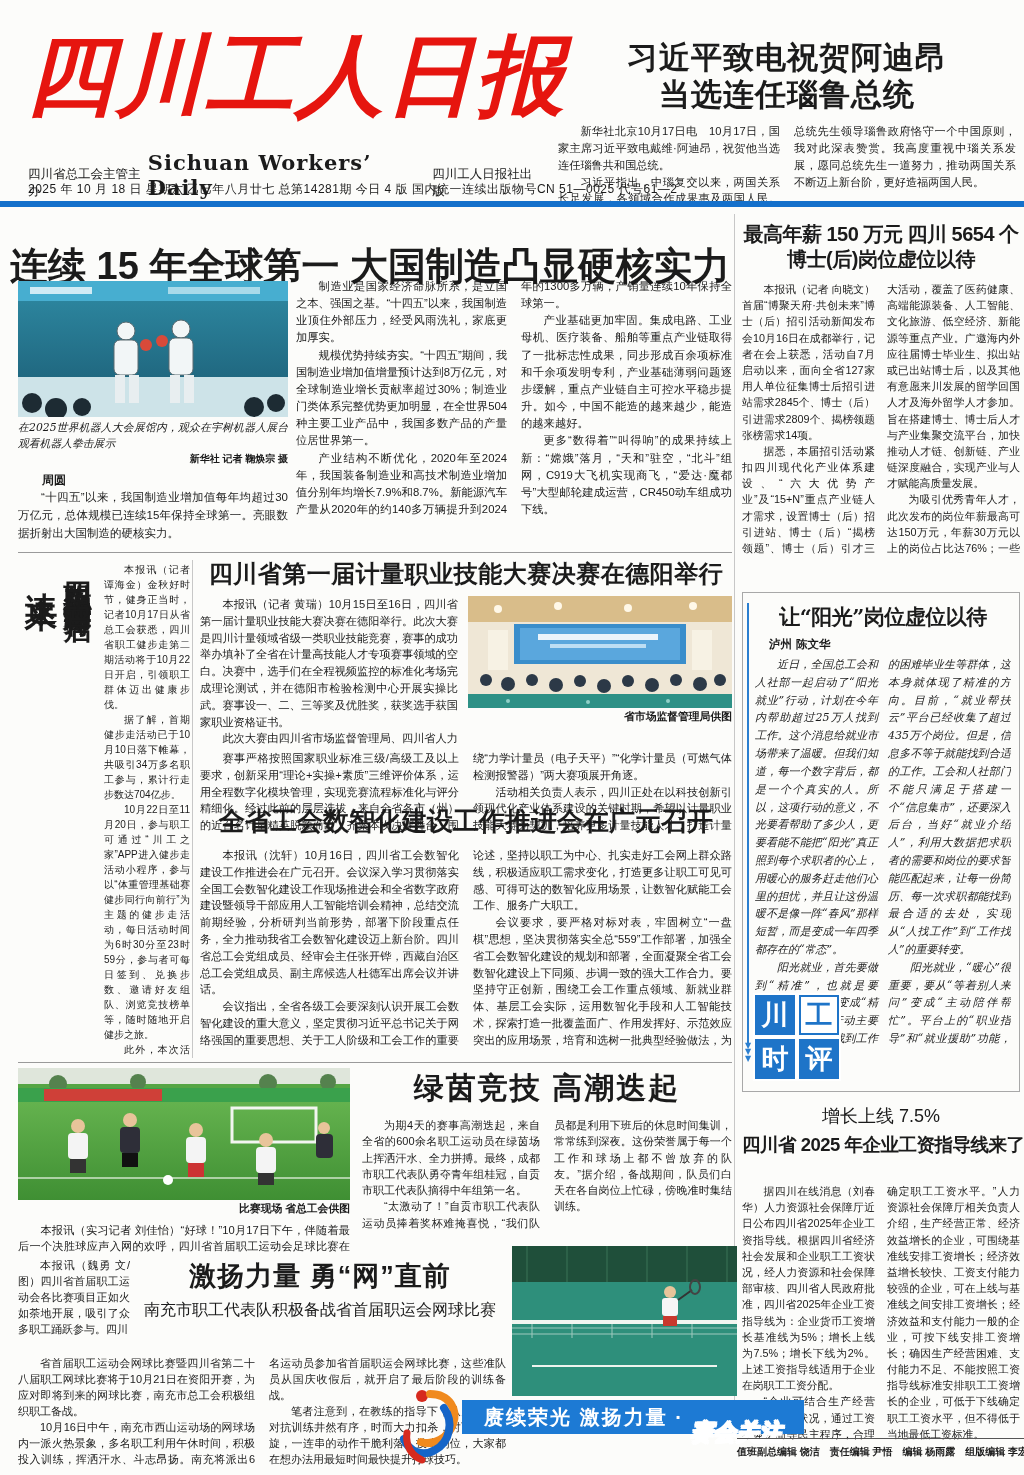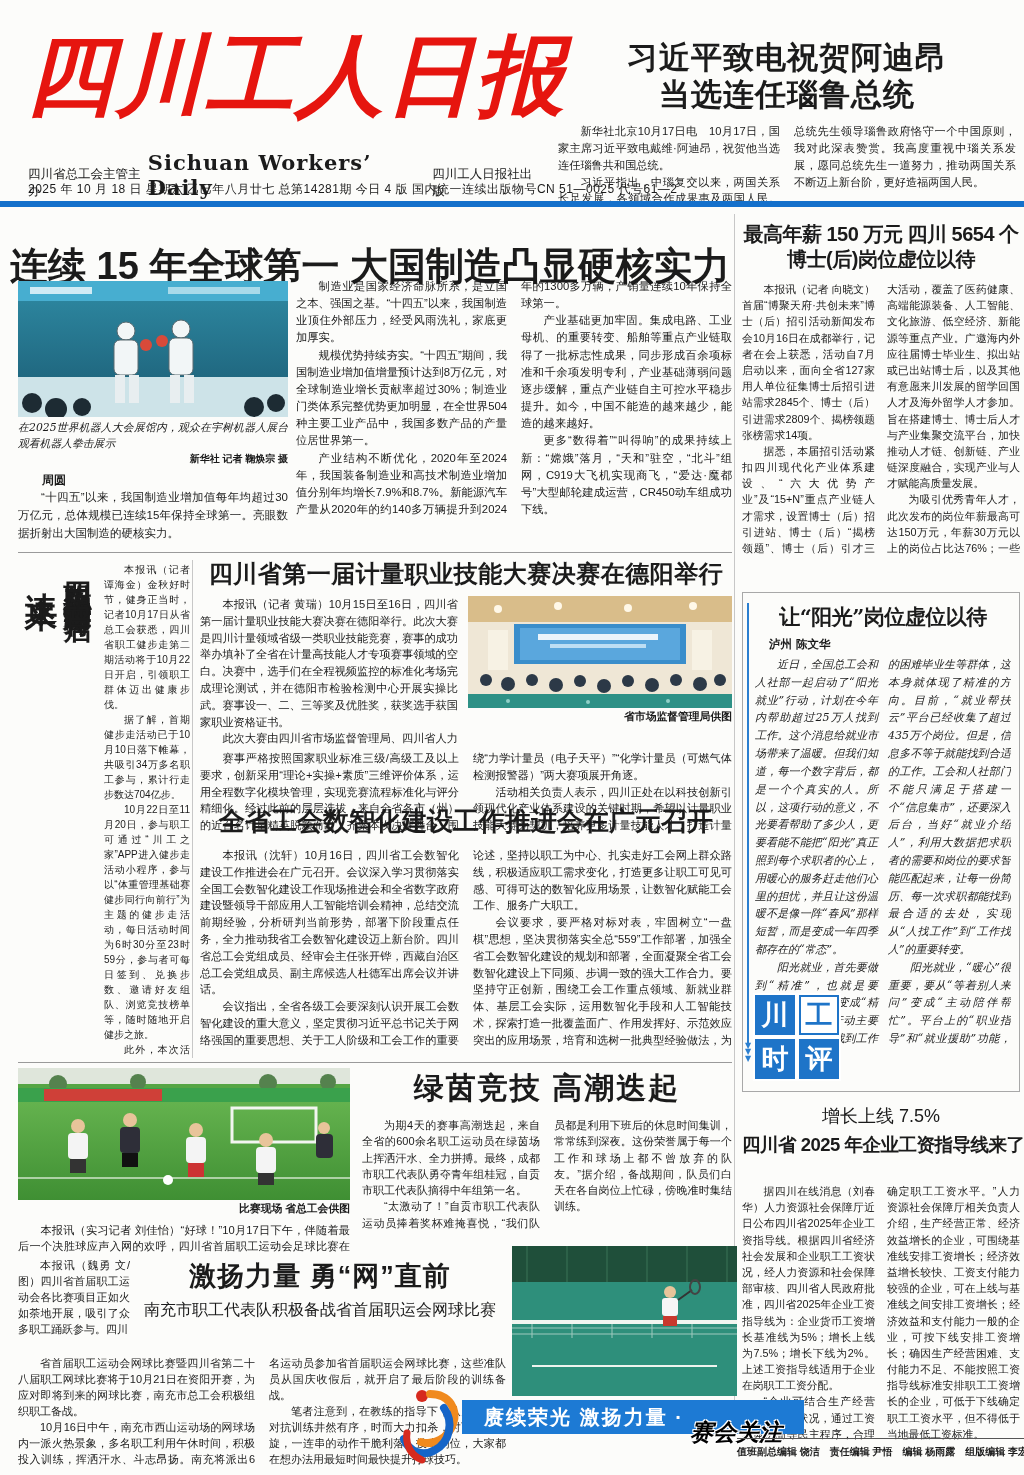--- a/index.html
+++ b/index.html
@@ -83,21 +83,21 @@
   .ten-head h2{margin:0;font-size:27px;font-weight:900;text-align:center;letter-spacing:1px;white-space:nowrap;}
   .ten-head .sub{font-size:16px;text-align:center;margin:6px 0 0;white-space:nowrap;}
   .ten-cols{left:18px;top:1356px;width:488px;height:112px;column-count:2;column-gap:14px;
             font-size:11px;line-height:1.45;overflow:hidden;}
   .ten-photo{left:512px;top:1246px;width:225px;}
   
   .games-logo{left:392px;top:1384px;width:72px;height:80px;}
   .banner{left:462px;top:1400px;width:342px;height:34px;background:#1d7ad4;display:flex;align-items:center;
           justify-content:center;gap:6px;}
   .banner .bt{color:#fff;font-size:20px;font-weight:900;letter-spacing:2px;white-space:nowrap;}
-  .banner .bs{color:#000000;font-family:Liberation Sans, sans-serif;font-style:italic;font-weight:900;font-size:23px;
+  .banner .bs{color:#ffffff;font-family:Liberation Sans, sans-serif;font-style:italic;font-weight:900;font-size:23px;
               text-shadow:1px 1px 0 #fff,-1px -1px 0 #fff,1px -1px 0 #fff,-1px 1px 0 #fff;white-space:nowrap;margin-top:31px;}
   .footer{left:737px;top:1438px;width:287px;border-top:1px solid #555;padding-top:6px;
           font-size:10px;white-space:nowrap;font-weight:bold;}
   svg{display:block;}
 </style>
 </head>
 <body>
 
 <div id="page">
 
@@ -160,21 +160,21 @@
     <p class="caption" style="margin:3px 0 0">在2025世界机器人大会展馆内，观众在宇树机器人展台观看机器人拳击展示</p>
     <div class="credit">新华社 记者 鞠焕宗 摄</div>
     <div class="intro-by">周圆</div>
     <p class="np intro-p">“十四五”以来，我国制造业增加值每年均超过30万亿元，总体规模已连续15年保持全球第一。亮眼数据折射出大国制造的硬核实力。</p>
   </div>
 
   <div class="abs lead-cols">
     <p class="np">制造业是国家经济命脉所系，是立国之本、强国之基。“十四五”以来，我国制造业顶住外部压力，经受风雨洗礼，家底更加厚实。</p>
     <p class="np">规模优势持续夯实。“十四五”期间，我国制造业增加值增量预计达到8万亿元，对全球制造业增长贡献率超过30%；制造业门类体系完整优势更加明显，在全世界504种主要工业产品中，我国多数产品的产量位居世界第一。</p>
     <p class="np">产业结构不断优化，2020年至2024年，我国装备制造业和高技术制造业增加值分别年均增长7.9%和8.7%。新能源汽车产量从2020年的约140多万辆提升到2024年的1300多万辆，产销量连续10年保持全球第一。</p>
-    <p class="np">产业基础更加牢固。集成电路、工业母机、的重要转变、船舶等重点产业链取得了一批标志性成果，同步形成百余项标准和千余项发明专利，产业基础薄弱问题逐步缓解，重点产业链自主可控水平稳步提升。如今，中国不能造的越来越少，能造的越来越好。</p>
+    <p class="np">产业基础更加牢固。集成电路、工业母机、医疗装备、船舶等重点产业链取得了一批标志性成果，同步形成百余项标准和千余项发明专利，产业基础薄弱问题逐步缓解，重点产业链自主可控水平稳步提升。如今，中国不能造的越来越少，能造的越来越好。</p>
     <p class="np">更多“数得着”“叫得响”的成果持续上新：“嫦娥”落月，“天和”驻空，“北斗”组网，C919大飞机实现商飞，“爱达·魔都号”大型邮轮建成运营，CR450动车组成功下线。</p>
 
   </div>
 
   <section class="abs phd">
     <h2>
       <span>最高年薪 150 万元  四川 5654 个</span><br>
       <span>博士(后)岗位虚位以待</span>
     </h2>
     <div class="phd-body">

